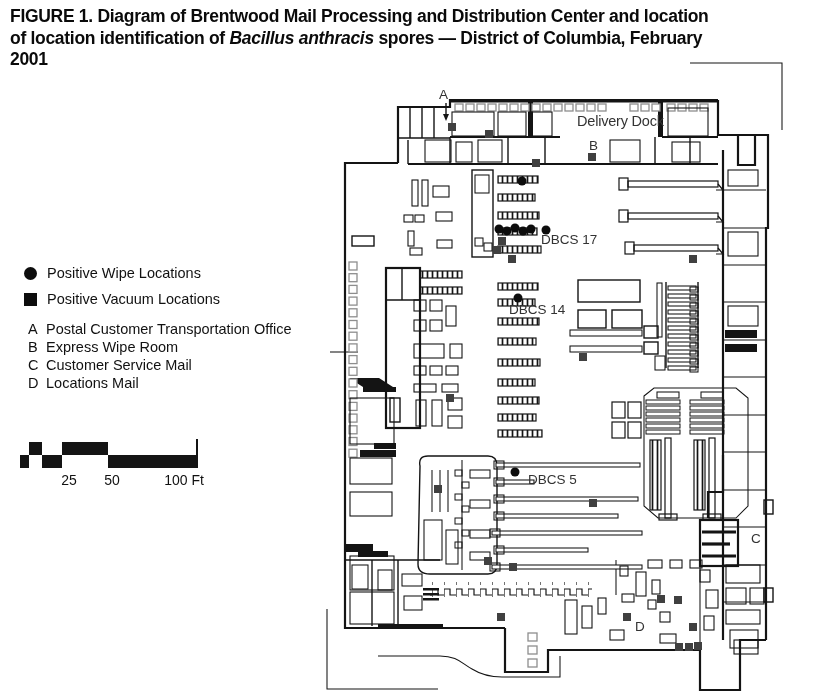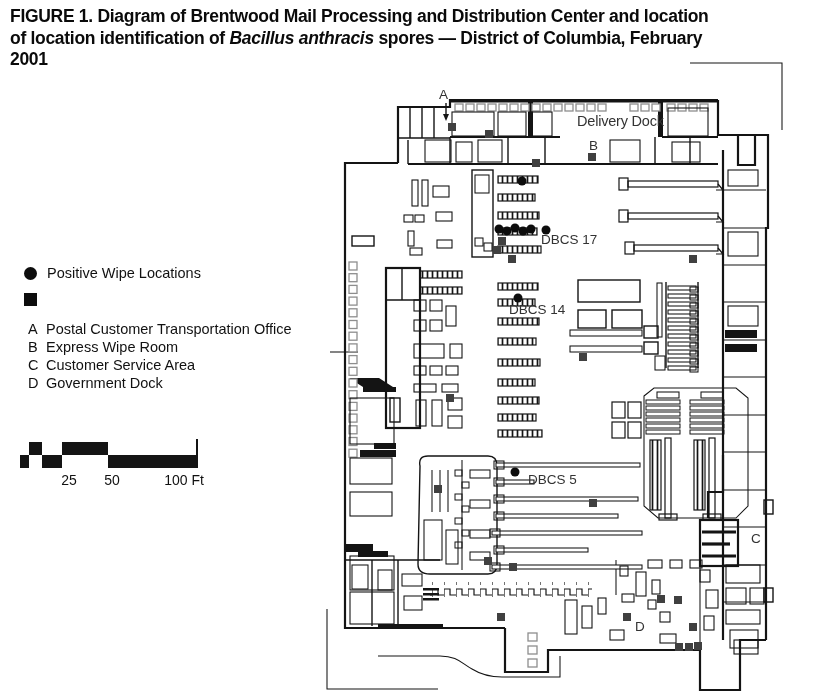--- a/index.html
+++ b/index.html
@@ -40,39 +40,40 @@
     <span>2001</span>
   </div>
 
   <div class="legend">
     <div class="legend-row">
       <span class="sw circle"></span>
       <span class="lg-label">Positive Wipe Locations</span>
     </div>
     <div class="legend-row">
       <span class="sw"></span>
+      <span class="lg-label">Positive Vacuum Locations</span>
     </div>
   </div>
 
   <div class="keylist">
     <div class="key-row">
       <span class="key-letter">A</span>
       <span>Postal Customer Transportation Office</span>
     </div>
     <div class="key-row">
       <span class="key-letter">B</span>
       <span>Express Wipe Room</span>
     </div>
     <div class="key-row">
       <span class="key-letter">C</span>
-      <span>Customer Service Area</span>
+      <span>Customer Service Mail</span>
     </div>
     <div class="key-row">
       <span class="key-letter">D</span>
-      <span>Government Dock</span>
+      <span>Locations Mail</span>
     </div>
   </div>
 
   <svg id="scalebar" width="215" height="56" viewBox="0 0 215 56">
     <g>
       <rect class="blk" x="17" y="6" width="13" height="13"></rect>
       <rect class="blk" x="50" y="6" width="46" height="13"></rect>
       <rect class="blk" x="8" y="19" width="9" height="13"></rect>
       <rect class="blk" x="30" y="19" width="20" height="13"></rect>
       <rect class="blk" x="96" y="19" width="89" height="13"></rect>

